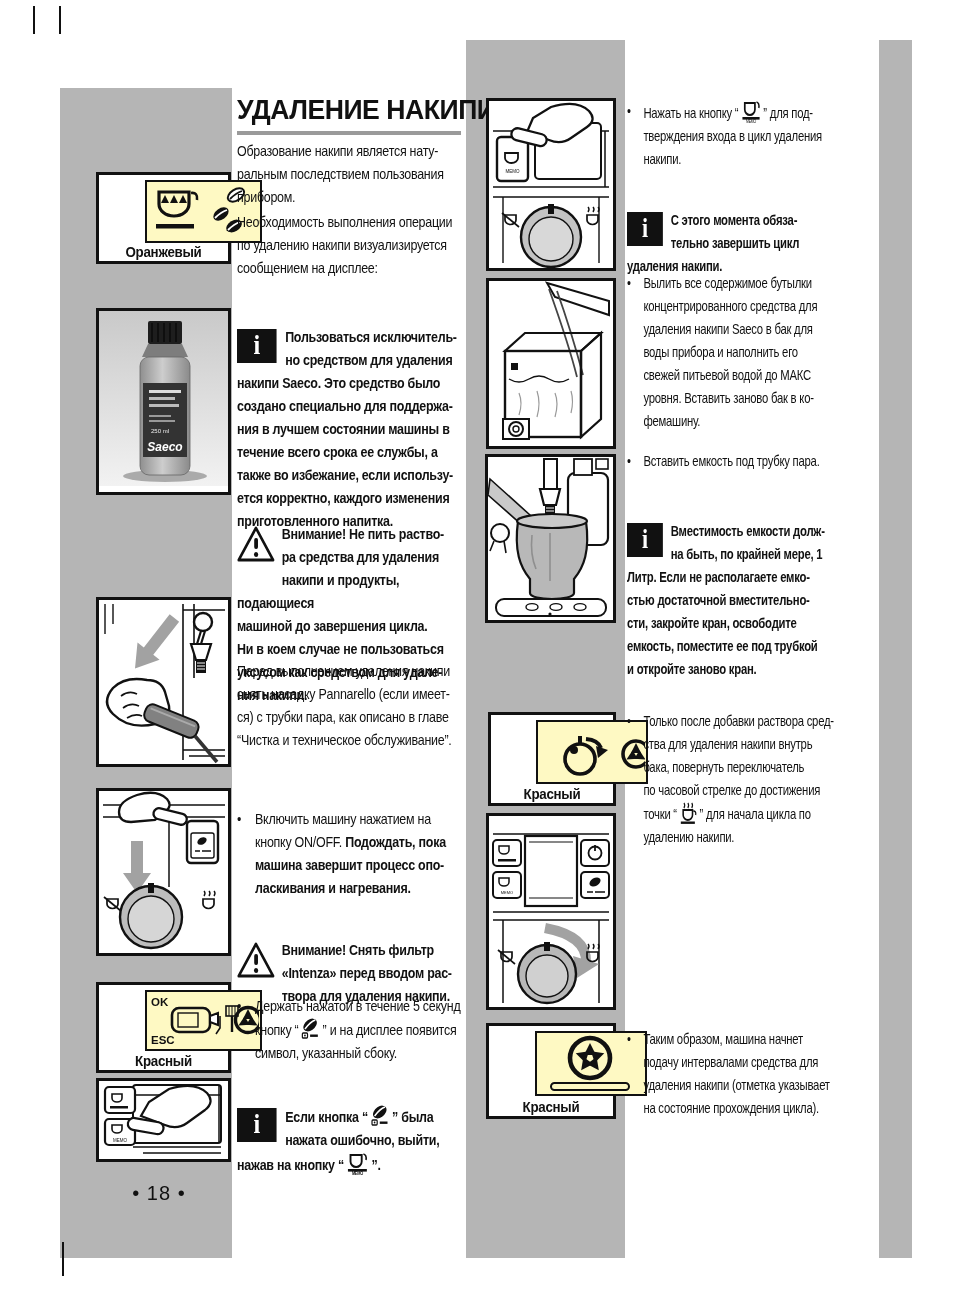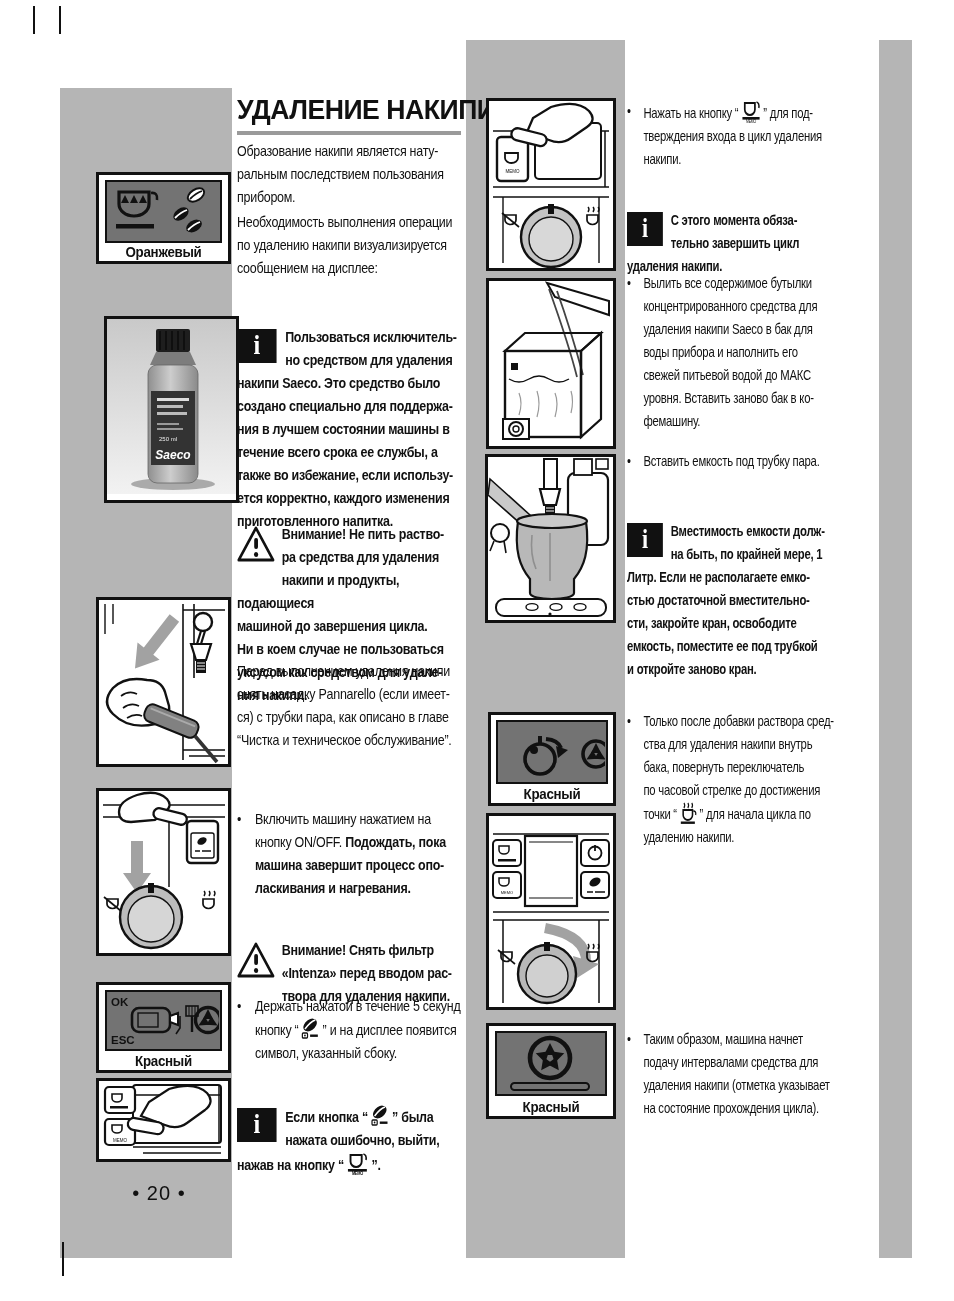--- a/index.html
+++ b/index.html
@@ -1,20 +1,20 @@
 <!DOCTYPE html>
 <html><head>
 <meta charset="utf-8">
 <style>
   html,body{margin:0;padding:0;background:#fff;}
   body{width:954px;height:1301px;position:relative;font-family:"Liberation Sans",sans-serif;color:#111;overflow:hidden;}
   .band{position:absolute;background:#b5b5b5;}
   .cropmark{position:absolute;background:#111;}
   .fig{position:absolute;background:#fff;border:3px solid #111;box-sizing:border-box;}
-  .disp{position:absolute;border:2.5px solid #111;background:#737373;box-sizing:border-box;}
+  .disp{position:absolute;border:2.5px solid #111;background:#fef9c3;box-sizing:border-box;margin-left:40px;}
   .fig-label{position:absolute;left:0;right:0;bottom:1px;text-align:center;font-weight:bold;font-size:14.5px;letter-spacing:-0.3px;transform:scaleX(.92);}
   .txt{position:absolute;font-size:14.5px;line-height:23px;letter-spacing:-0.3px;white-space:pre-line;transform:scaleX(.86);transform-origin:0 0;}
   .txt-l{width:268px;}
   .txt-r{width:278px;transform:scaleX(.78);}
   .b{font-weight:bold;}
   .bullet{display:flex;}
   .bullet .m{width:21px;flex:none;}
   .bullet .bt{flex:1;}
   .info-icon{float:left;width:46px;height:34px;background:#111;color:#fff;text-align:center;
              font-family:"Liberation Serif",serif;font-weight:bold;font-size:28px;line-height:31px;margin:3px 10px 8px 0;}
@@ -55,21 +55,21 @@
         <ellipse cx="74" cy="32" rx="8.5" ry="5.5" transform="rotate(-35 74 32)" fill="#111"></ellipse>
         <path d="M68,36 Q74,30 80,28" fill="none" stroke="#fff" stroke-width="1.8"></path>
         <ellipse cx="87" cy="44" rx="8.5" ry="5.5" transform="rotate(-30 87 44)" fill="#111"></ellipse>
         <path d="M81,48 Q87,42 93,40" fill="none" stroke="#fff" stroke-width="1.8"></path>
       </g>
     </svg>
   </div>
   <div class="fig-label">Оранжевый</div>
 </div>
 
-<div class="fig" style="left:96px;top:316px;width:135px;height:187px;margin-left:8px;">
+<div class="fig" style="left:96px;top:308px;width:135px;height:187px;">
   <svg width="129" height="175" viewBox="0 0 129 175">
     <defs>
       <linearGradient id="bgG" x1="0" y1="0" x2="0" y2="1">
         <stop offset="0" stop-color="#c9c9c9"></stop>
           <stop offset="1" stop-color="#f2f2f2"></stop>
       </linearGradient>
       <linearGradient id="bodyG" x1="0" y1="0" x2="1" y2="0">
         <stop offset="0" stop-color="#8f8f8f"></stop>
           <stop offset="0.45" stop-color="#cdcdcd"></stop>
           <stop offset="1" stop-color="#8a8a8a"></stop>
@@ -493,13 +493,13 @@
 удалению накипи.</span></span>
 </div>
 
 <div class="txt txt-r bullet" style="left:627px;top:1028px;">
   <span class="m">•</span><span class="bt">Таким образом, машина начнет
 подачу интервалами средства для
 удаления накипи (отметка указывает
 на состояние прохождения цикла).</span>
 </div>
 
-<div class="pagenum">• 20 •</div>
+<div class="pagenum">• 18 •</div>
 
 </body></html>

